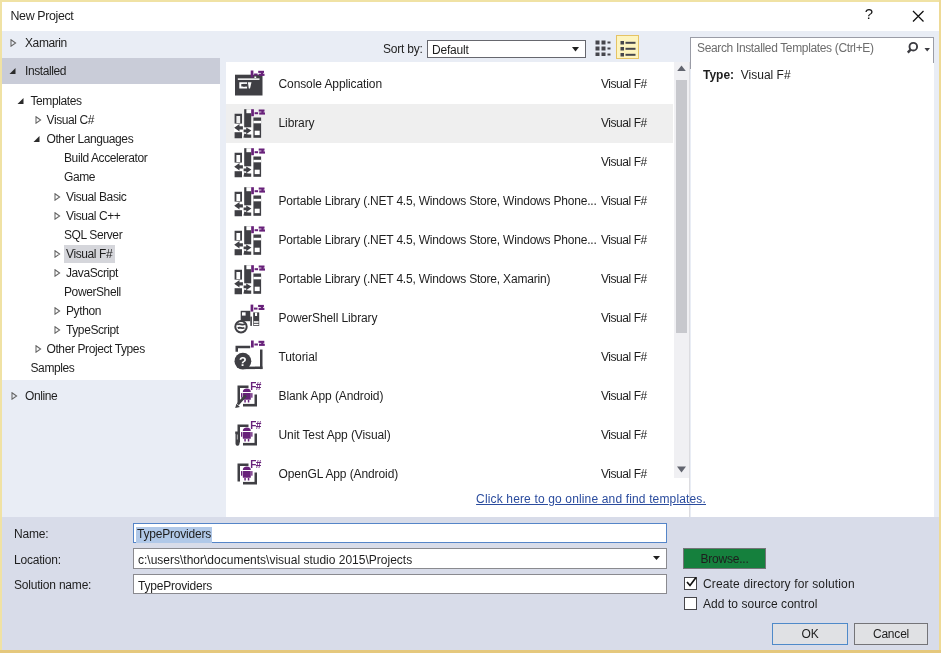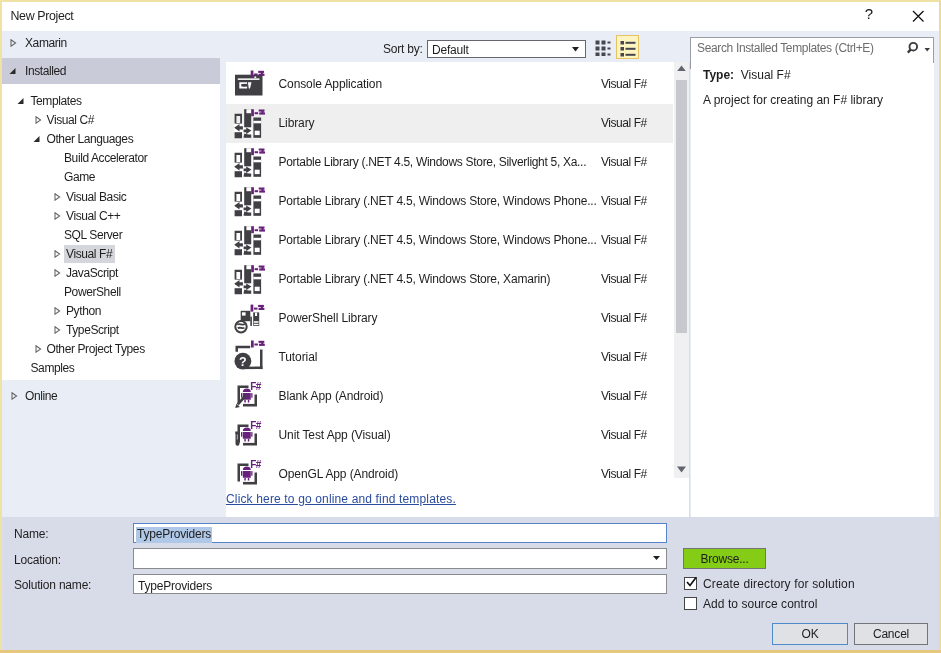--- a/index.html
+++ b/index.html
@@ -115,21 +115,20 @@
         <path d="M4.6 8.6 L1.8 11.6" stroke="#3c3c42" stroke-width="2.4"></path>
       </svg>
  <svg style="position:absolute;right:2.5px;top:9.5px" width="7" height="5">
         <polygon points="0.5,0 6,0 3.2,3.4" fill="#3c3c42"></polygon>
       </svg>
 </div>
 
 <div class="abs" style="left:226px;top:62px;width:464px;height:455px;background:#fff;border-right:1px solid #dcdce0;box-sizing:border-box"></div>
 <div class="abs" style="left:691px;top:63px;width:243px;height:454px;background:#fff"></div>
 <div class="abs t12" style="left:703px;top:68px;letter-spacing:0"><b>Type:</b>&nbsp;&nbsp;Visual F#</div>
-<div class="abs t12" style="left:703px;top:93px;letter-spacing:0">A project for creating an F# library</div>
 <div class="abs" style="left:234px;top:66.5px;width:32px;height:35px">
       <svg width="32" height="35" viewBox="0 0 32 35" style="position:absolute;left:0;top:0">
         <rect x="1" y="7.7" width="27.5" height="20.8" fill="#3f3f44"></rect>
         <rect x="3.8" y="11.4" width="21.7" height="1.5" fill="#fff"></rect>
         <rect x="20.4" y="9.5" width="1.8" height="1.5" fill="#fff"></rect>
         <path d="M5.3 15.2 h7.8 v6.2 h-7.8 z M7.3 17 v2.6 h3.8 v-2.6 z" fill="#fff" fill-rule="evenodd"></path>
         <rect x="9.1" y="16.9" width="4" height="2.7" fill="#3f3f44"></rect>
         <path d="M13.9 15.2 h3.6 l-1.5 6.2 h-1.2 z" fill="#fff"></path>
         <g transform="translate(16.7,3.5)" fill="#68217a">
 <rect x="0" y="0" width="2.7" height="7"></rect>
@@ -186,21 +185,20 @@
         <path d="M9.4 31.8 l5.4-2.8 -4.4-1.4 z" fill="#3f3f44"></path>
         <g transform="translate(17.2,3.2)" fill="#68217a">
 <rect x="0" y="0" width="2.7" height="7"></rect>
 <rect x="3.4" y="3" width="3.5" height="2"></rect>
 <rect x="7.5" y="0.3" width="5.8" height="2.1"></rect>
 <rect x="8" y="3.2" width="5.8" height="2.2"></rect>
 <rect x="10.2" y="1.8" width="2.2" height="2"></rect>
 </g>
       </svg>
     </div>
-<div class="abs t12" style="left:278.5px;top:154.8px;letter-spacing:-0.3px">Portable Library (.NET 4.5, Windows Store, Silverlight 5, Xa...</div>
 <div class="abs t12" style="left:601px;top:154.8px;letter-spacing:-0.45px">Visual F#</div>
 <div class="abs" style="left:234px;top:183.5px;width:32px;height:35px">
       <svg width="32" height="35" viewBox="0 0 32 35" style="position:absolute;left:0;top:0">
         <g fill="#3f3f44">
           <path d="M0.6 7.7 h7.4 v24.5 h-7.4 z M2.4 9.9 v7 h3.8 v-7 z" fill-rule="evenodd"></path>
           <rect x="10.2" y="3.2" width="7" height="28.6"></rect>
           <rect x="19.4" y="11.5" width="7.7" height="20.3"></rect>
         </g>
         <rect x="12.4" y="3.2" width="4.8" height="4" fill="#fff"></rect>
         <rect x="19.4" y="14.8" width="7.7" height="2.5" fill="#fff"></rect>
@@ -377,37 +375,38 @@
 
 <div class="abs" style="left:674px;top:62px;width:15px;height:416px;background:#f0f0f3"></div>
 <svg class="abs" style="left:674px;top:63px" width="15" height="12">
       <polygon points="7.5,2.5 11.8,8 3.2,8" fill="#62656f"></polygon>
     </svg>
 <div class="abs" style="left:676px;top:80px;width:11px;height:253px;background:#c7c8cd"></div>
 <svg class="abs" style="left:674px;top:463px" width="15" height="12">
       <polygon points="3,3.5 12,3.5 7.5,9.5" fill="#62656f"></polygon>
     </svg>
 
-<div class="abs t12" style="left:226px;top:492px;width:480px;text-align:left"><span style="color:#2b4c9e;text-decoration:underline;letter-spacing:0.15px">Click here to go online and find templates.</span></div>
+<div class="abs t12" style="left:226px;top:492px;width:480px;text-align:right"><span style="color:#2b4c9e;text-decoration:underline;letter-spacing:0.15px">Click here to go online and find templates.</span></div>
 <div class="abs" style="left:2px;top:517px;width:937px;height:134px;background:#d8dce9"></div>
 <div class="abs t12" style="left:14px;top:527px">Name:</div>
 <div class="abs t12" style="left:14px;top:552.5px">Location:</div>
 <div class="abs t12" style="left:14px;top:577.5px">Solution name:</div>
 <div class="abs" style="left:133px;top:523px;width:534px;height:20px;background:#fff;border:1px solid #5585c8;box-sizing:border-box">
 <span class="t12" style="position:absolute;left:2px;top:3px;padding:1px 1px;line-height:13.5px;background:#b0c8e8">TypeProviders</span>
     </div>
 <div class="abs" style="left:133px;top:548px;width:534px;height:21px;background:#fff;border:1px solid #8a8a8f;box-sizing:border-box">
+<span class="t12" style="position:absolute;left:4px;top:3.5px;letter-spacing:0">c:\users\thor\documents\visual studio 2015\Projects</span>
 <svg style="position:absolute;right:5px;top:7px" width="8" height="5">
         <polygon points="0,0 7,0 3.5,4" fill="#1e1e1e"></polygon>
       </svg>
     </div>
 <div class="abs" style="left:133px;top:574px;width:534px;height:20px;background:#fff;border:1px solid #8a8a8f;box-sizing:border-box">
 <span class="t12" style="position:absolute;left:4px;top:3.5px">TypeProviders</span>
     </div>
-<div class="abs" style="left:683px;top:548px;width:83px;height:21px;background:#84cc16;border:1px solid #747478;box-sizing:border-box;text-align:center"><span class="t12" style="line-height:19px">Browse...</span></div>
+<div class="abs" style="left:683px;top:548px;width:83px;height:21px;background:#15803d;border:1px solid #747478;box-sizing:border-box;text-align:center"><span class="t12" style="line-height:19px">Browse...</span></div>
 <div class="abs" style="left:684px;top:577px;width:13px;height:13px;background:#fff;border:1.4px solid #454549;box-sizing:border-box"></div>
 <svg class="abs" style="left:684px;top:574px" width="16" height="16">
       <path d="M3 8 l3 3.5 6-8" stroke="#111" stroke-width="1.7" fill="none"></path>
     </svg>
 <div class="abs t12" style="left:703px;top:577px;letter-spacing:0.15px">Create directory for solution</div>
 <div class="abs" style="left:684px;top:597px;width:13px;height:13px;background:#fff;border:1.4px solid #454549;box-sizing:border-box"></div>
 <div class="abs t12" style="left:703px;top:597px;letter-spacing:0.05px">Add to source control</div>
 <div class="abs" style="left:772px;top:623px;width:76px;height:22px;background:#e0e1e4;border:1px solid #4f8ac9;box-sizing:border-box;text-align:center"><span class="t12" style="line-height:20px">OK</span></div>
 <div class="abs" style="left:854px;top:623px;width:74px;height:22px;background:#e0e1e4;border:1px solid #747478;box-sizing:border-box;text-align:center"><span class="t12" style="line-height:20px">Cancel</span></div>
 

